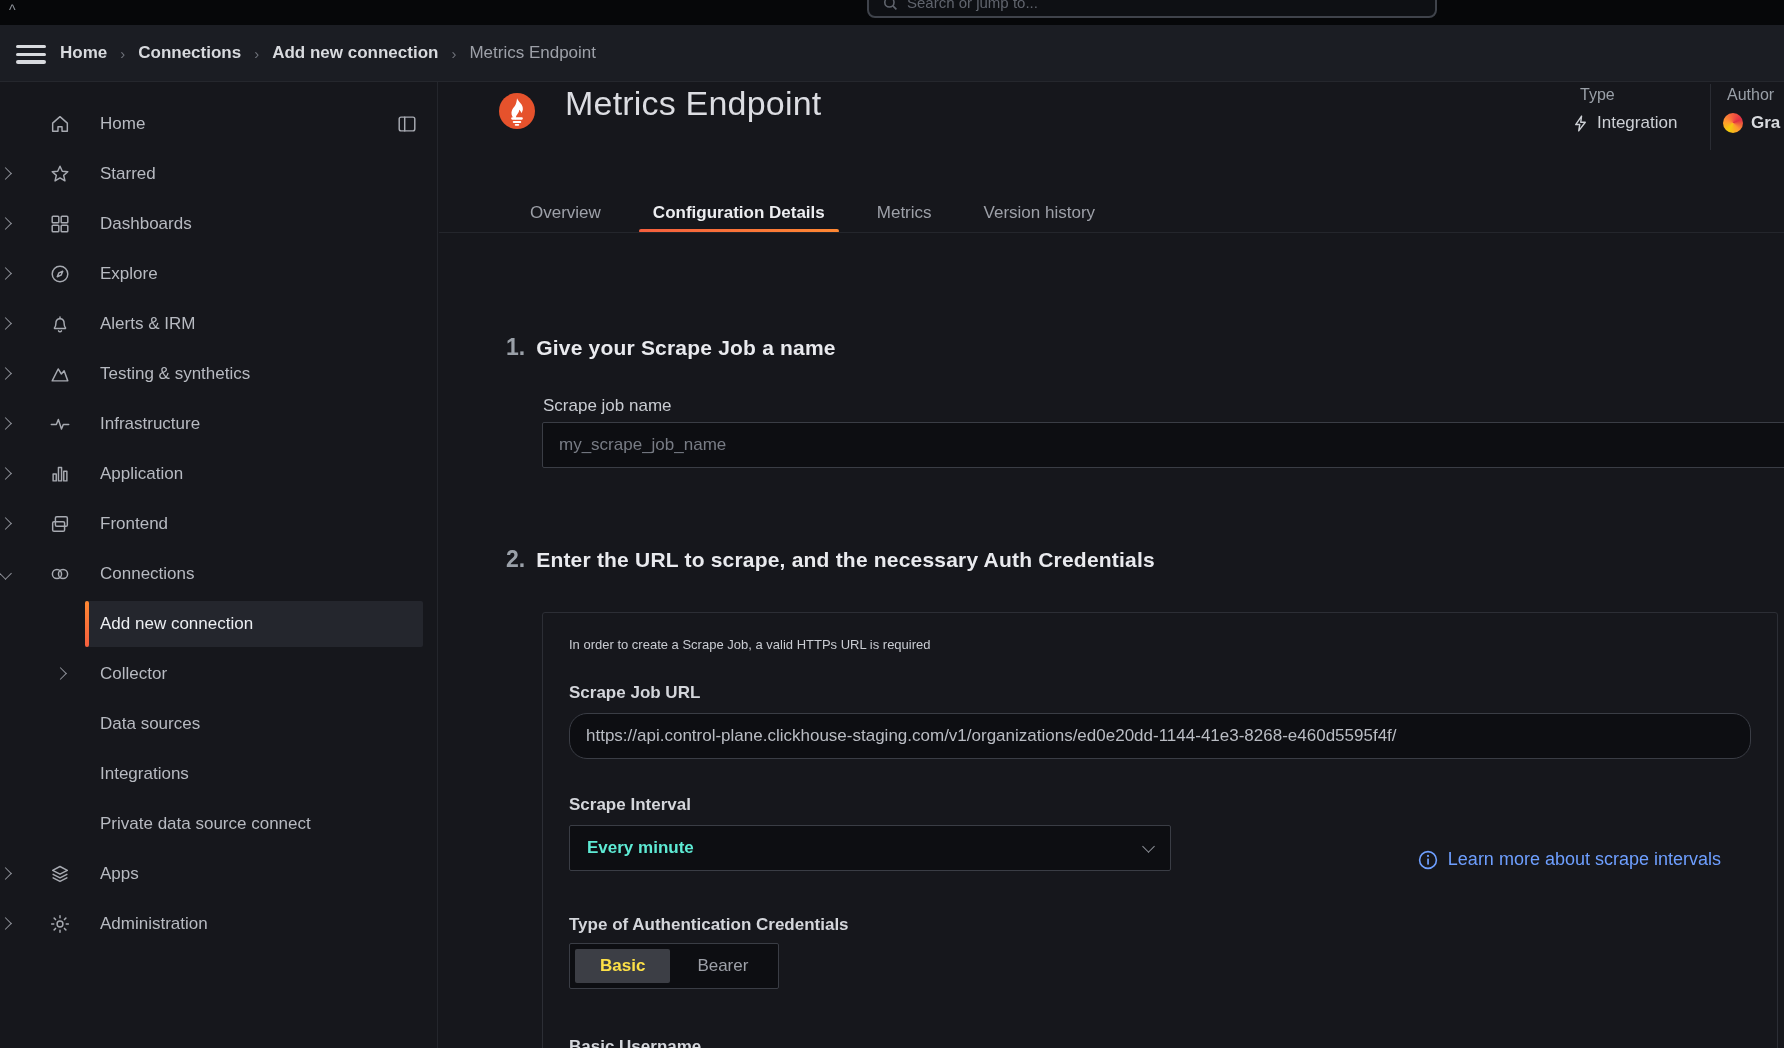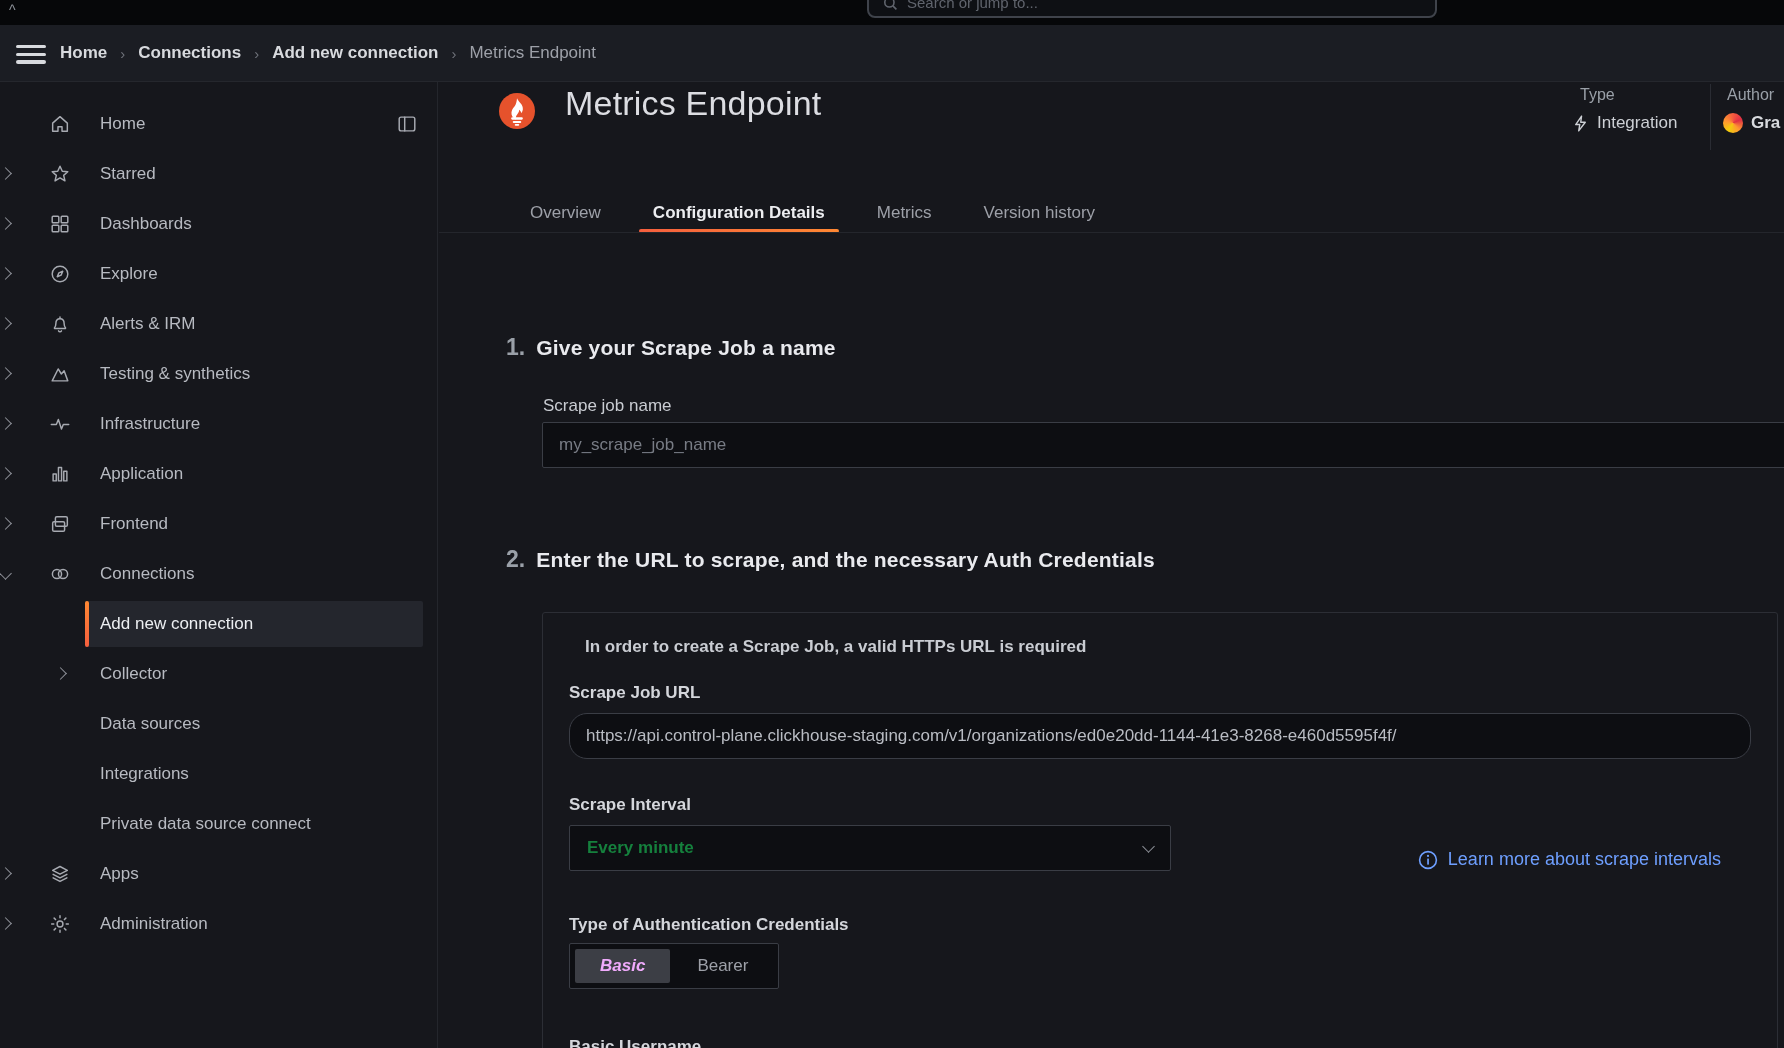--- a/index.html
+++ b/index.html
@@ -63,34 +63,34 @@
   
   .sec-head{position:absolute;left:506px;display:flex;align-items:baseline;gap:11px;white-space:nowrap;}
   .sec-num{font-size:23px;font-weight:700;color:#9aa0a8;}
   .sec-title{font-size:21px;font-weight:700;color:#e9eaee;letter-spacing:.2px;}
   .field-label{position:absolute;font-size:17px;color:#c9ccd2;white-space:nowrap;}
   .tinput{position:absolute;height:46px;background:#0d0e12;border:1px solid #3a3d45;border-radius:2px;
           color:#b9bcc3;font-size:17px;padding:0 16px;box-sizing:border-box;font-family:"Liberation Sans",sans-serif;}
   .tinput::placeholder{color:#787c85;opacity:1;}
 
   .card{position:absolute;left:542px;top:612px;width:1236px;height:520px;border:1px solid #2c2e35;border-radius:3px;box-sizing:border-box;}
-  .note{position:absolute;left:42px;top:24px;font-size:17px;color:#c9ccd2;font-weight:bold;}
+  .note{position:absolute;left:26px;top:24px;font-size:13px;color:#c9ccd2;}
   .in-card-label{position:absolute;left:26px;font-size:17px;font-weight:700;color:#d4d6db;white-space:nowrap;}
   .url-input{left:26px;top:100px;width:1182px;border-radius:18px;}
   .select{position:absolute;left:26px;top:212px;width:602px;height:46px;background:#0d0e12;border:1px solid #3a3d45;
           border-radius:2px;box-sizing:border-box;display:flex;align-items:center;justify-content:space-between;
           padding:0 17px;cursor:pointer;}
-  .select-value{font-size:17px;font-weight:700;color:#15803d;text-align:right;}
+  .select-value{font-size:17px;font-weight:700;color:#5eead4;text-align:right;}
   .select .chev{position:static;margin:0 0 3px 0;transform:rotate(45deg);}
   .learn-link{position:absolute;top:236px;right:56px;display:flex;align-items:center;gap:10px;cursor:pointer;
               font-size:18px;font-weight:500;color:#6e9fff;white-space:nowrap;}
   .radiogroup{position:absolute;left:26px;top:330px;display:inline-flex;background:#0d0e12;border:1px solid #3a3d45;
               border-radius:2px;padding:5px;gap:2px;}
   .radio-opt{padding:7px 25px;font-size:17px;font-weight:500;color:#9da0a8;border-radius:2px;cursor:pointer;}
-  .radio-opt.selected{background:#3c3e45;color:#f0abfc;font-weight:700;font-style:italic;}
+  .radio-opt.selected{background:#3c3e45;color:#fde047;font-weight:700;}
   .partial-label{position:absolute;left:26px;top:424px;font-size:17px;font-weight:700;color:#d4d6db;white-space:nowrap;}
 </style>
 </head>
 <body>
 
 <div id="app">
 
   <div class="topstrip">
     <span class="caret">^</span>
     <div class="searchbox">

